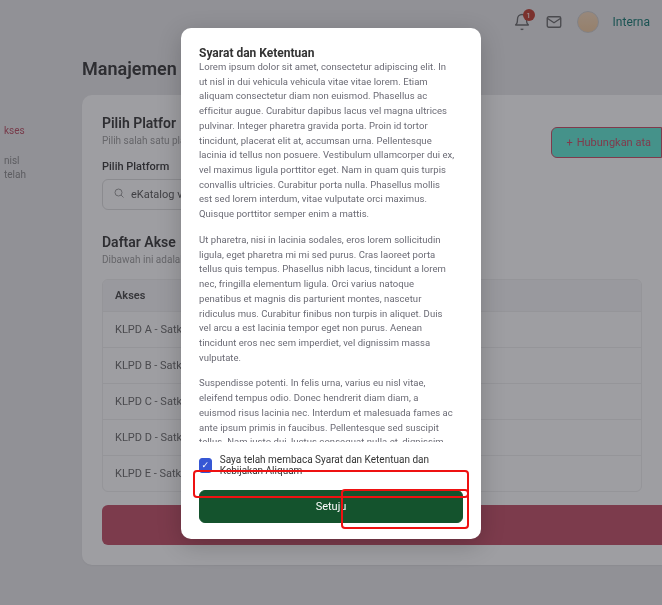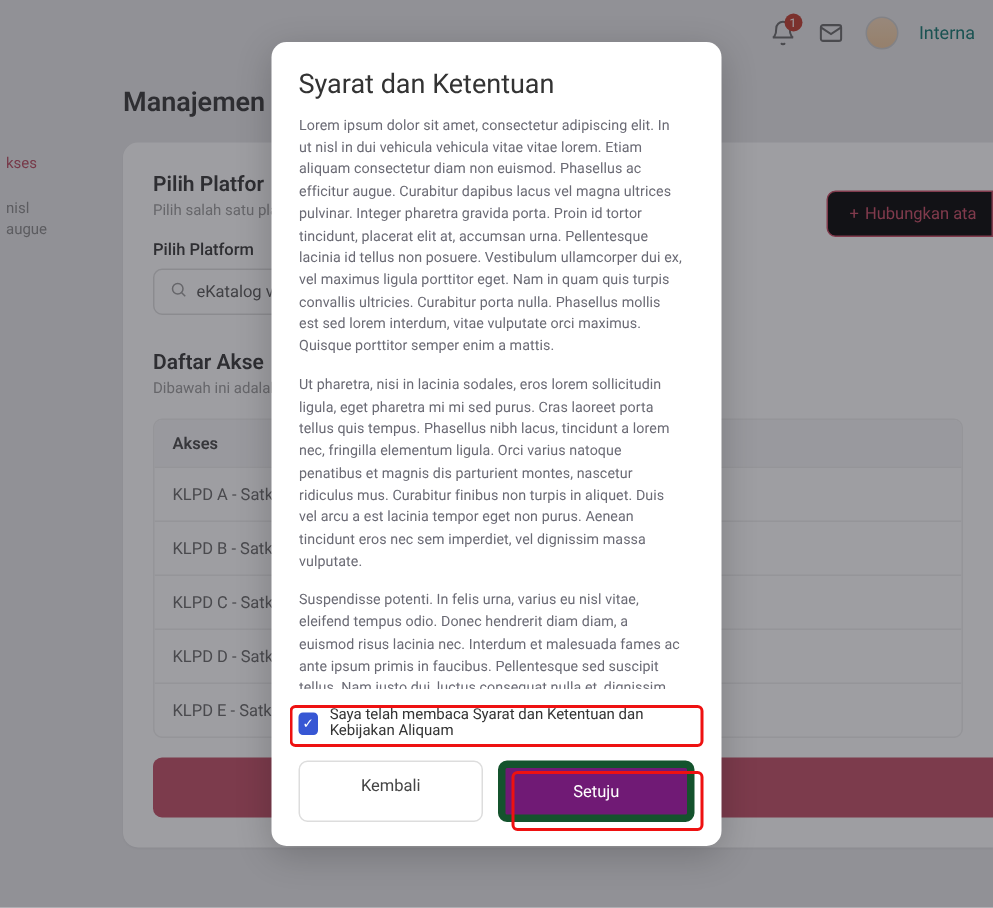--- a/index.html
+++ b/index.html
@@ -8,59 +8,59 @@
 
   
   .topbar { position: absolute; top: 0; right: 0; height: 44px; display: flex; align-items: center; gap: 14px; padding-right: 12px; }
   .topbar .bell, .topbar .mail, .topbar .avatar { display: inline-flex; align-items: center; justify-content: center; }
   .bell { position: relative; }
   .bell .badge { position: absolute; top: -4px; right: -4px; width: 12px; height: 12px; background: #c0392b; color: #fff; font-size: 8px; border-radius: 50%; display: flex; align-items: center; justify-content: center; }
   .avatar { width: 22px; height: 22px; border-radius: 50%; background: linear-gradient(#f5d7b8,#f0c99c); border: 1px solid #ccc; }
   .topbar .user-label { font-size: 12px; color: #0f766e; }
 
   
-  .sidebar { position: absolute; left: 0; top: 55px; width: 60px; font-size: 10px; color: #888; line-height: 1.4; padding-left: 4px; }
+  .sidebar { position: absolute; left: 0; top: 76px; width: 60px; font-size: 10px; color: #888; line-height: 1.4; padding-left: 4px; }
   .sidebar .active { color: #b84a5e; }
 
   
   .page-head { position: absolute; left: 82px; top: 58px; font-size: 18px; font-weight: 600; }
 
   
   .card { position: absolute; left: 82px; top: 95px; right: 0; background: #fff; border-radius: 10px 0 0 10px; padding: 20px 20px 20px 20px; box-shadow: 0 1px 2px rgba(0,0,0,0.05); height: 470px; }
   .card h3 { font-size: 14px; font-weight: 600; margin-bottom: 4px; }
   .card .sub { font-size: 10px; color: #999; margin-bottom: 14px; }
   .card label.fl { font-size: 11px; font-weight: 500; display: block; margin-bottom: 6px; }
   .select-box { border: 1px solid #ddd; border-radius: 6px; padding: 7px 10px; font-size: 11px; color: #555; display: flex; align-items: center; gap: 6px; width: 210px; }
   .select-box .mag { color: #999; }
   .select-box .chev { margin-left: auto; color: #999; }
 
-  .hubung-btn { position: absolute; right: 0; top: 32px; border: 1px solid #c94a63; color: #c94a63; background: #000000; border-radius: 6px 0 0 6px; padding: 8px 10px 8px 14px; font-size: 11px; }
+  .hubung-btn { position: absolute; right: 0; top: 32px; border: 1px solid #c94a63; color: #c94a63; background: #5eead4; border-radius: 6px 0 0 6px; padding: 8px 10px 8px 14px; font-size: 11px; }
 
   .section2 { margin-top: 24px; }
   .akses-table { margin-top: 10px; border: 1px solid #eee; border-radius: 6px; overflow: hidden; font-size: 11px; }
   .akses-table .th { background: #f6f6f8; padding: 9px 12px; font-weight: 600; color: #444; }
   .akses-table .tr { padding: 11px 12px; border-top: 1px solid #eee; color: #666; }
 
   .big-red { position: absolute; left: 20px; right: 0; bottom: 20px; height: 40px; background: #c14b63; border-radius: 6px 0 0 6px; }
 
   
   .overlay { position: absolute; inset: 0; background: rgba(40,40,48,0.45); display: flex; justify-content: center; align-items: flex-start; padding-top: 28px; }
   .modal { width: 300px; background: #fff; border-radius: 10px; padding: 18px 18px 16px 18px; box-shadow: 0 6px 24px rgba(0,0,0,0.2); position: relative; }
-  .modal h2 { font-size: 18px; font-weight: 400; margin-bottom: 10px; }
+  .modal h2 { font-size: 12px; font-weight: 700; }
   .modal .scroll { height: 382px; overflow-y: auto; padding-right: 8px; font-size: 9.5px; line-height: 1.55; color: #6a6a74; letter-spacing: 0.05px; }
   .modal .scroll p { margin-bottom: 11px; }
   .modal .scroll::-webkit-scrollbar { width: 5px; }
   .modal .scroll::-webkit-scrollbar-thumb { background: #d7d7dd; border-radius: 3px; }
 
   .agree-row { margin-top: 12px; display: flex; align-items: center; gap: 8px; font-size: 10px; }
   .chk { width: 15px; height: 15px; border: 1.5px solid #3757d4; background: #3757d4; border-radius: 3px; display: inline-flex; align-items: center; justify-content: center; color: #fff; font-size: 9px; }
   .btn-row { display: flex; gap: 10px; margin-top: 14px; }
   .btn { flex: 1; padding: 9px 0; border-radius: 6px; font-size: 11px; text-align: center; cursor: pointer; }
   .btn-back { border: 1px solid #ddd; background: #fff; color: #444; }
-  .btn-agree { background: #701a75; color: #fff; border: 5px solid #14532d; }
+  .btn-agree { background: #14532d; color: #fff; border: 1px solid #14532d; }
 
   
   .hl1 { position: absolute; border: 2.5px solid #e11; border-radius: 4px; pointer-events: none; }
   .hl-checkbox { left: 12px; right: 12px; top: 442px; height: 28px; }
   .hl-agree { left: 160px; right: 12px; bottom: 10px; height: 40px; }
 </style>
 </head>
 <body>
 
 <div class="topbar">
@@ -79,21 +79,21 @@
   </span>
   <span class="avatar"></span>
   <span class="user-label">Interna</span>
 </div>
 
 <div class="sidebar">
   <div style="height:48px"></div>
   <div class="active">kses</div>
   <div style="height:16px"></div>
   <div>nisl</div>
-  <div>augue</div>
+  <div>telah</div>
 </div>
 
 <div class="page-head">Manajemen A</div>
 
 <div class="card">
   <h3>Pilih Platfor</h3>
   <div class="sub">Pilih salah satu platfo</div>
   <label class="fl">Pilih Platform</label>
   <div class="select-box">
     <span class="mag">
@@ -137,20 +137,19 @@
       <p>Lorem ipsum dolor sit amet, consectetur adipiscing elit. In ut nisl in dui vehicula vehicula vitae vitae lorem. Etiam aliquam consectetur diam non euismod. Phasellus ac efficitur augue. Curabitur dapibus lacus vel magna ultrices pulvinar. Integer pharetra gravida porta. Proin id tortor tincidunt, placerat elit at, accumsan urna. Pellentesque lacinia id tellus non posuere. Vestibulum ullamcorper dui ex, vel maximus ligula porttitor eget. Nam in quam quis turpis convallis ultricies. Curabitur porta nulla. Phasellus mollis est sed lorem interdum, vitae vulputate orci maximus. Quisque porttitor semper enim a mattis.</p>
       <p>Ut pharetra, nisi in lacinia sodales, eros lorem sollicitudin ligula, eget pharetra mi mi sed purus. Cras laoreet porta tellus quis tempus. Phasellus nibh lacus, tincidunt a lorem nec, fringilla elementum ligula. Orci varius natoque penatibus et magnis dis parturient montes, nascetur ridiculus mus. Curabitur finibus non turpis in aliquet. Duis vel arcu a est lacinia tempor eget non purus. Aenean tincidunt eros nec sem imperdiet, vel dignissim massa vulputate.</p>
       <p>Suspendisse potenti. In felis urna, varius eu nisl vitae, eleifend tempus odio. Donec hendrerit diam diam, a euismod risus lacinia nec. Interdum et malesuada fames ac ante ipsum primis in faucibus. Pellentesque sed suscipit tellus. Nam justo dui, luctus consequat nulla et, dignissim fermentum elit. Curabitur tempus consectetur elit eleifend. Vestibulum non ex ut nisl pulvinar posuere. Nulla facilisi. Aliquam a varius massa. Proin luctus felis eget nulla varius. Quisque auctor, odio sed pulvinar semper, neque urna fermentum felis, nec placerat odio velit eu leo. Suspendisse potenti.</p>
 
     </div>
     <div class="agree-row">
       <span class="chk">✓</span>
       <span>Saya telah membaca Syarat dan Ketentuan dan Kebijakan Aliquam</span>
     </div>
     <div class="btn-row">
-      <div class="btn btn-back">Kembali</div>
       <div class="btn btn-agree">Setuju</div>
     </div>
 
     <div class="hl1 hl-checkbox"></div>
     <div class="hl1 hl-agree"></div>
   </div>
 </div>
 
 </body></html>

